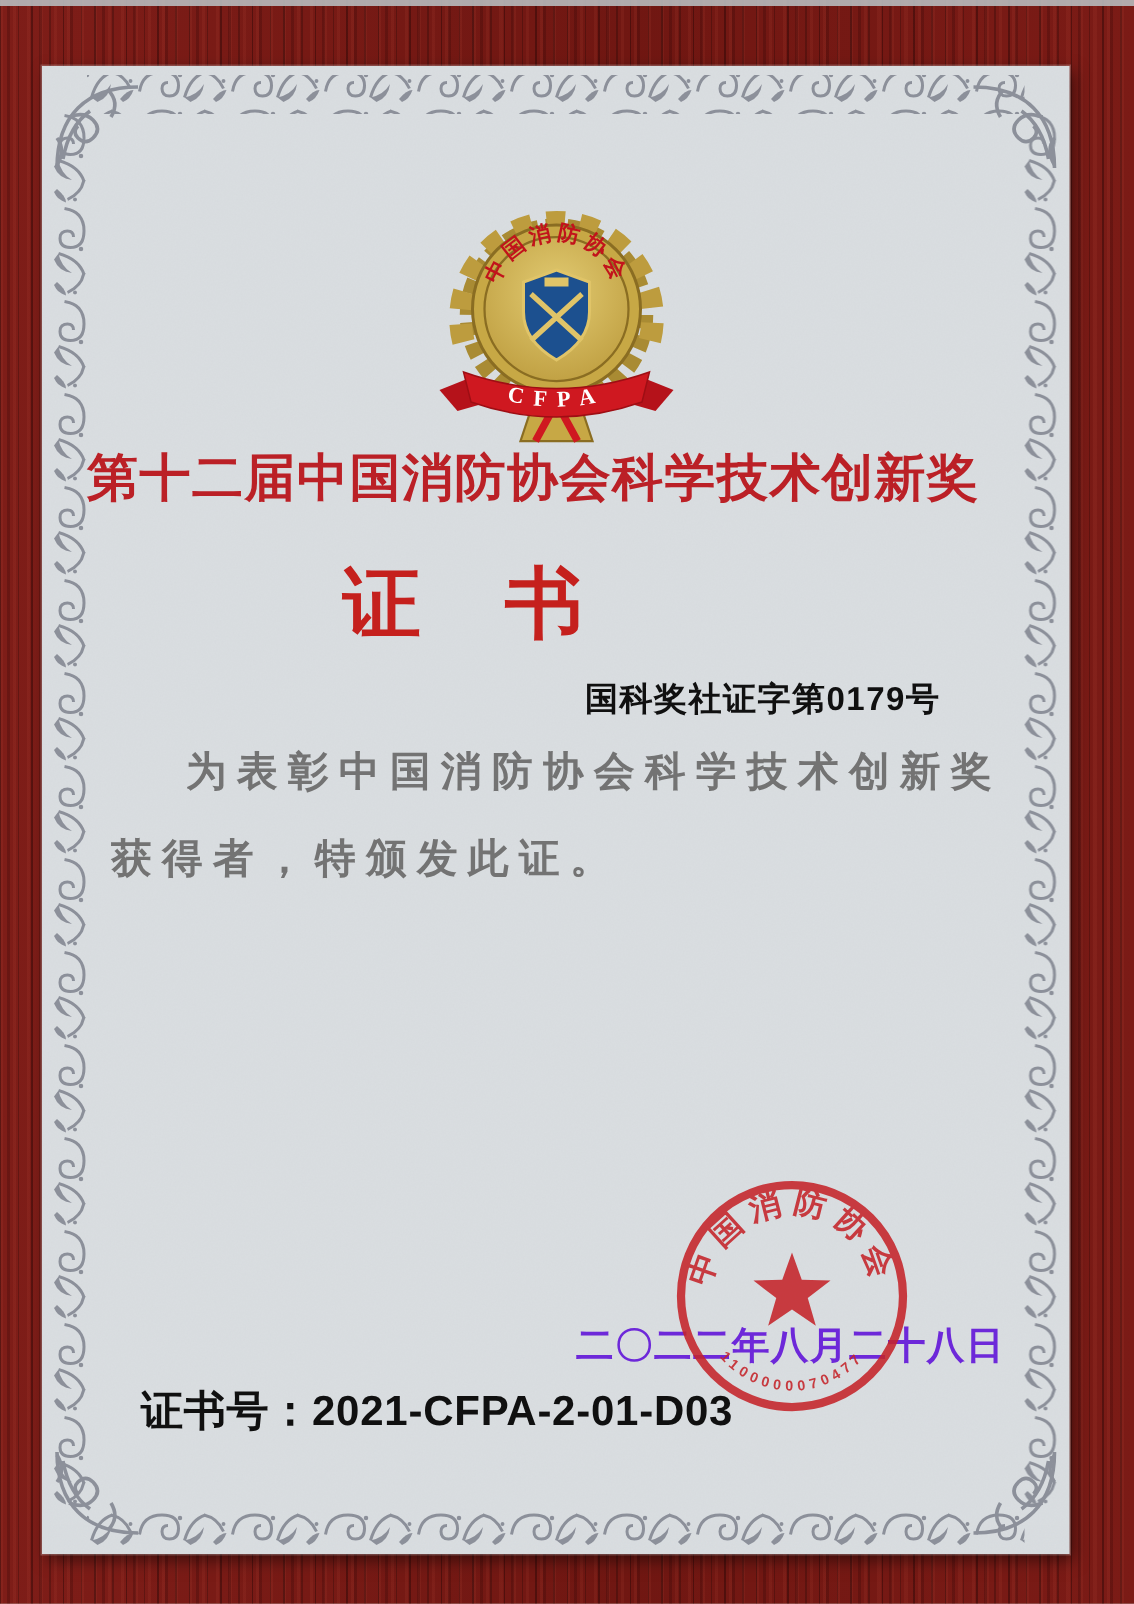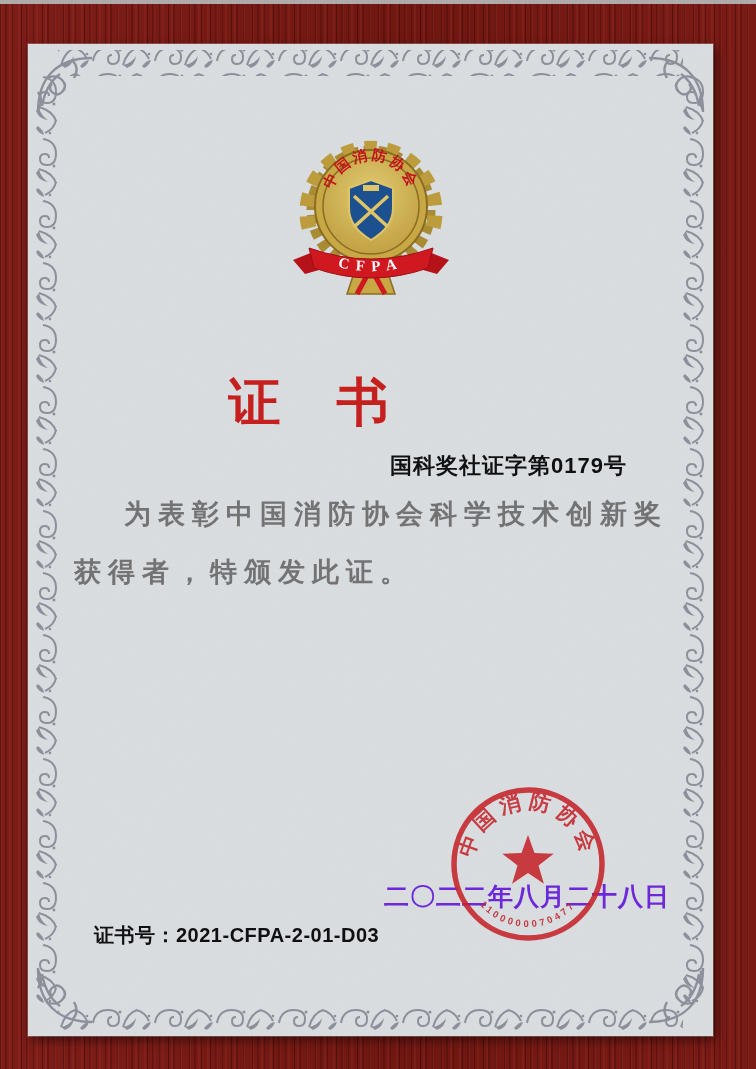--- a/index.html
+++ b/index.html
@@ -50,21 +50,21 @@
   .frow.r3{margin-top:17px;}
   .frow.r4{margin-top:25px;}
   .fvalue.winner{letter-spacing:3.5px;}
   .date-line{
     position:absolute;left:356px;top:836px;z-index:2;
     font-size:25px;font-weight:bold;color:#6d28d9;letter-spacing:1px;white-space:nowrap;
   }
   .seal{position:absolute;left:414px;top:734px;width:172px;height:172px;z-index:3;opacity:.88;}
   .cert-no{
     position:absolute;left:66px;top:878px;white-space:nowrap;
-    font-family:"Liberation Sans",sans-serif;font-weight:bold;font-size:20px;color:#101010;letter-spacing:.5px;
+    font-family:"Liberation Sans",sans-serif;font-weight:bold;font-size:28px;color:#101010;letter-spacing:.5px;
   }
 </style>
 </head>
 <body>
 
 <div class="frame-top-edge"></div>
 
 <div class="paper">
 
   <svg class="noise" width="685" height="992">
@@ -140,20 +140,21 @@
 
     <path d="M34 128 L14 136 L26 150 L40 146 Z" fill="#b5121a"></path>
     <path d="M150 128 L170 136 L158 150 L144 146 Z" fill="#b5121a"></path>
     <path d="M30 124 Q92 146 154 124 L149 144 Q92 164 35 144 Z" fill="#cf1820" stroke="#9e0e14" stroke-width="1"></path>
     <path id="bannerArc" d="M42 138 Q92 156 142 138" fill="none"></path>
     <text font-family="Liberation Serif,serif" font-size="15" font-weight="bold" fill="#ffffff" letter-spacing="7">
       <textPath href="#bannerArc" startOffset="50%" text-anchor="middle">CFPA</textPath>
     </text>
   </svg>
 
+  <div class="title">第十二届中国消防协会科学技术创新奖</div>
 
   <div class="cert-heading">证　书</div>
 
   <div class="issue-no">国科奖社证字第0179号</div>
 
   <div class="body-text">
     <div class="body-line l1">为表彰中国消防协会科学技术创新奖</div>
     <div class="body-line l2">获得者，特颁发此证。</div>
   </div>
 

